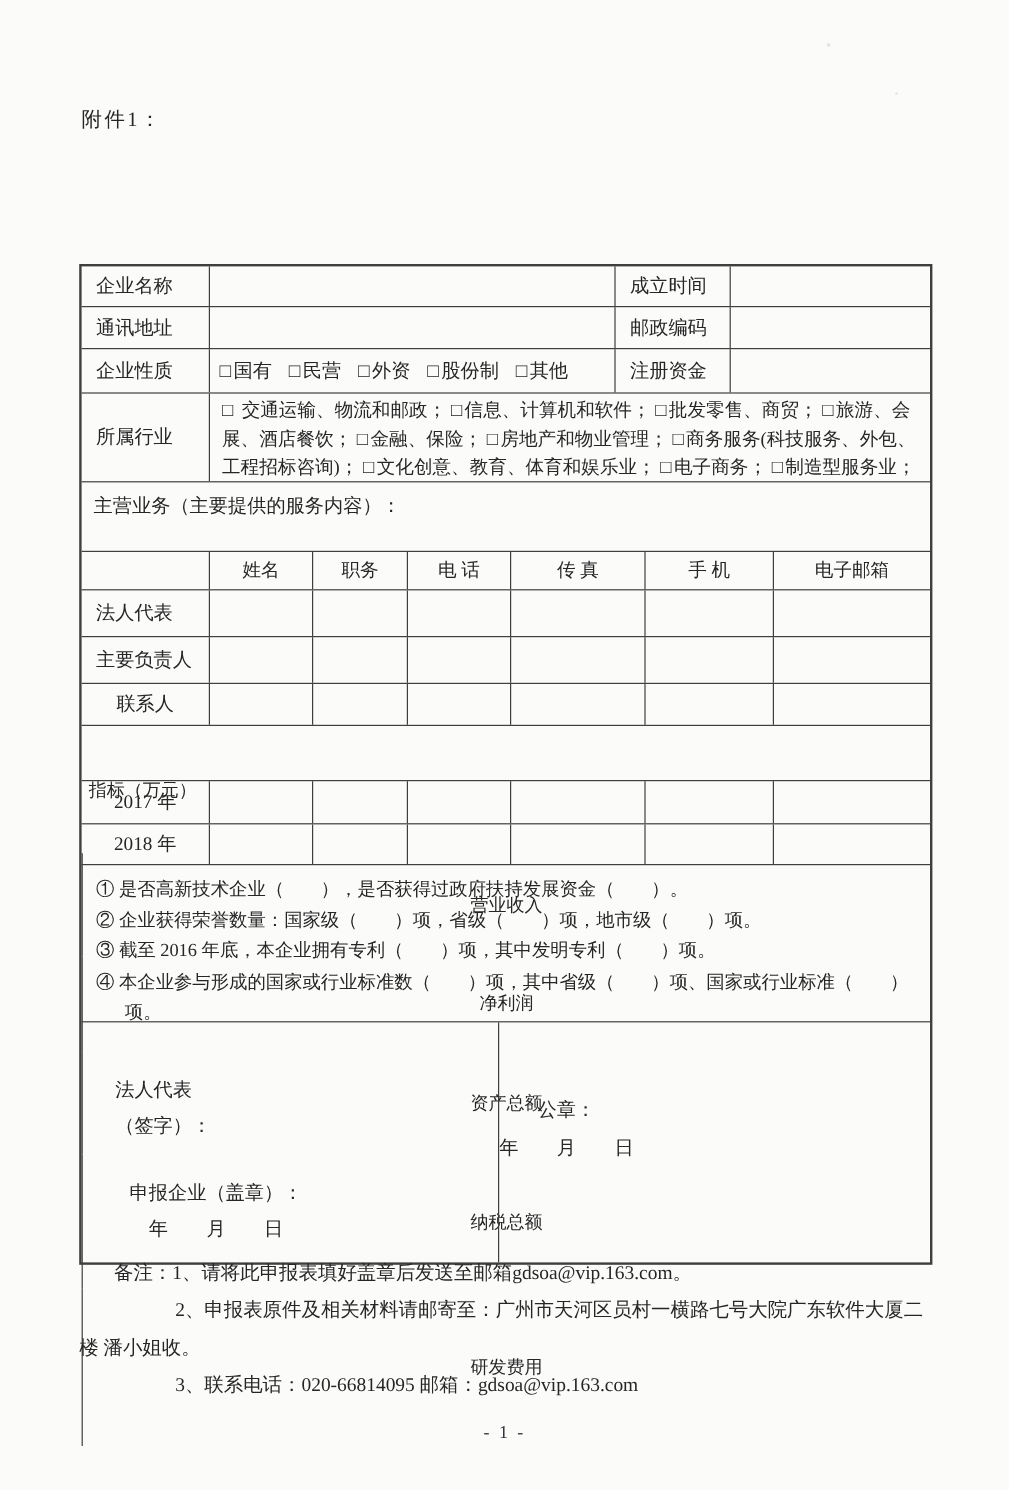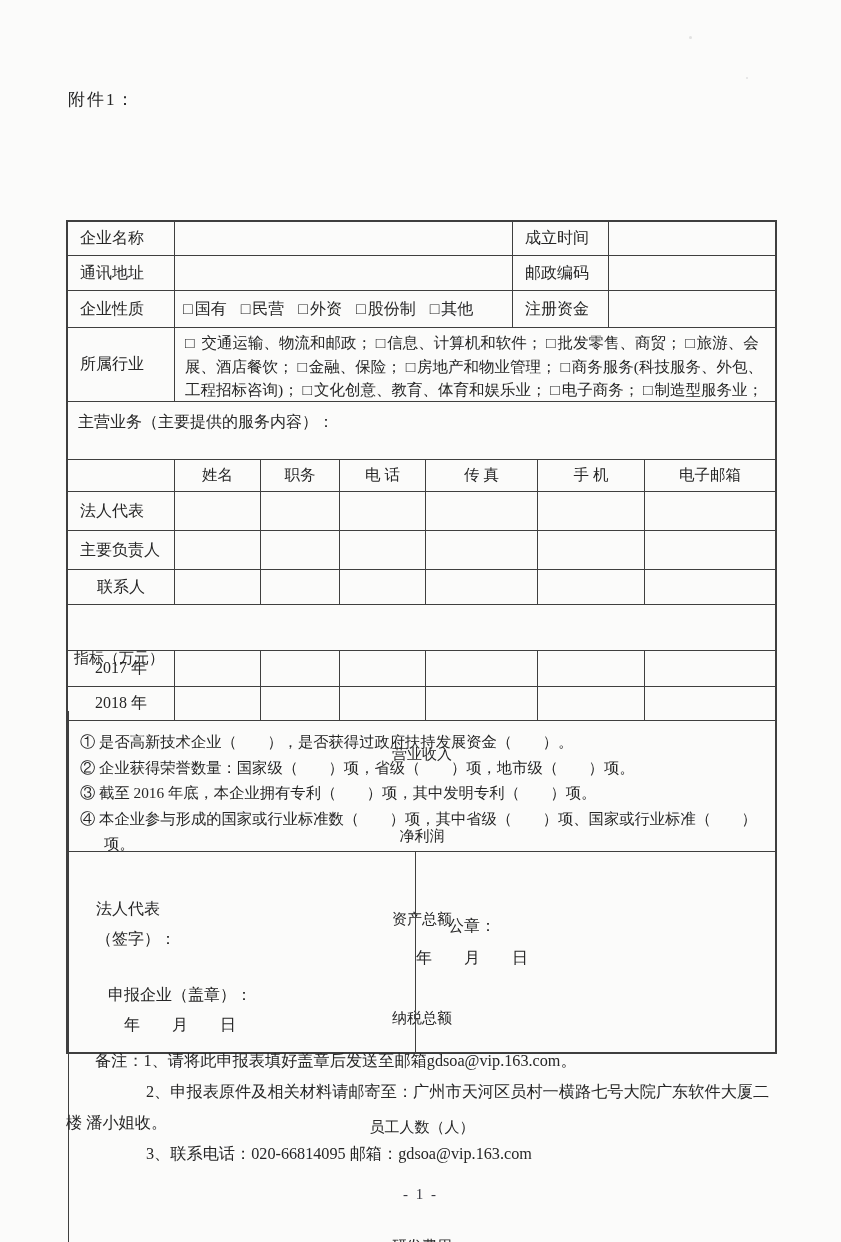--- a/index.html
+++ b/index.html
@@ -204,21 +204,20 @@
       <div class="td cc6"></div>
       <div class="td cc7"></div>
     </div>
 
     <div class="tr h-ind ind-head">
       <div class="td cc1" style="padding-left:6px;">指标（万元）</div>
       <div class="td cc2 center">营业收入</div>
       <div class="td cc3 center">净利润</div>
       <div class="td cc4 center">资产总额</div>
       <div class="td cc5 center">纳税总额</div>
-      <div class="td cc6 center">员工人数（人）</div>
       <div class="td cc7 center">研发费用</div>
     </div>
 
     <div class="tr h-y">
       <div class="td cc1 center">2017 年</div>
       <div class="td cc2"></div>
       <div class="td cc3"></div>
       <div class="td cc4"></div>
       <div class="td cc5"></div>
       <div class="td cc6"></div>

